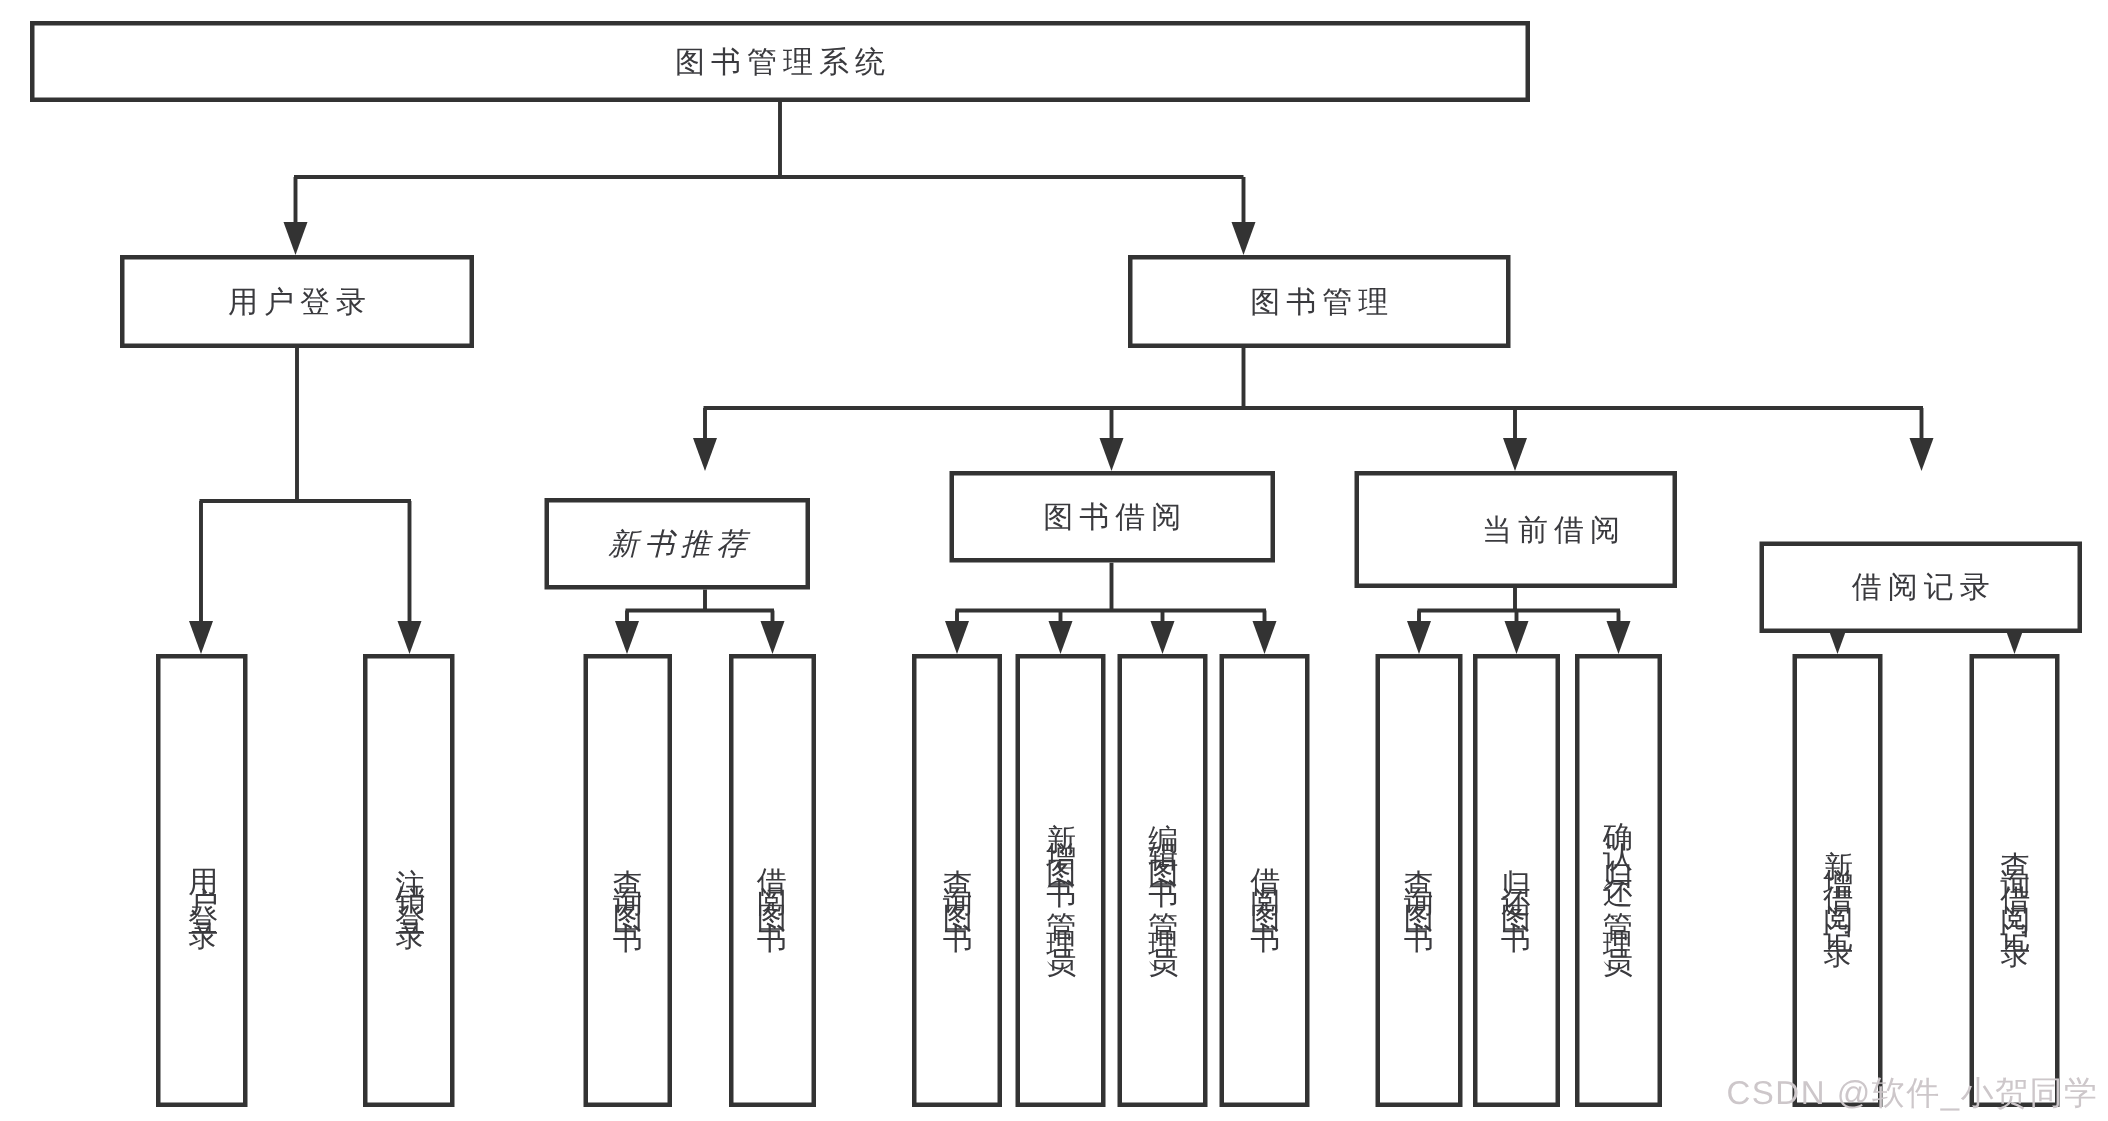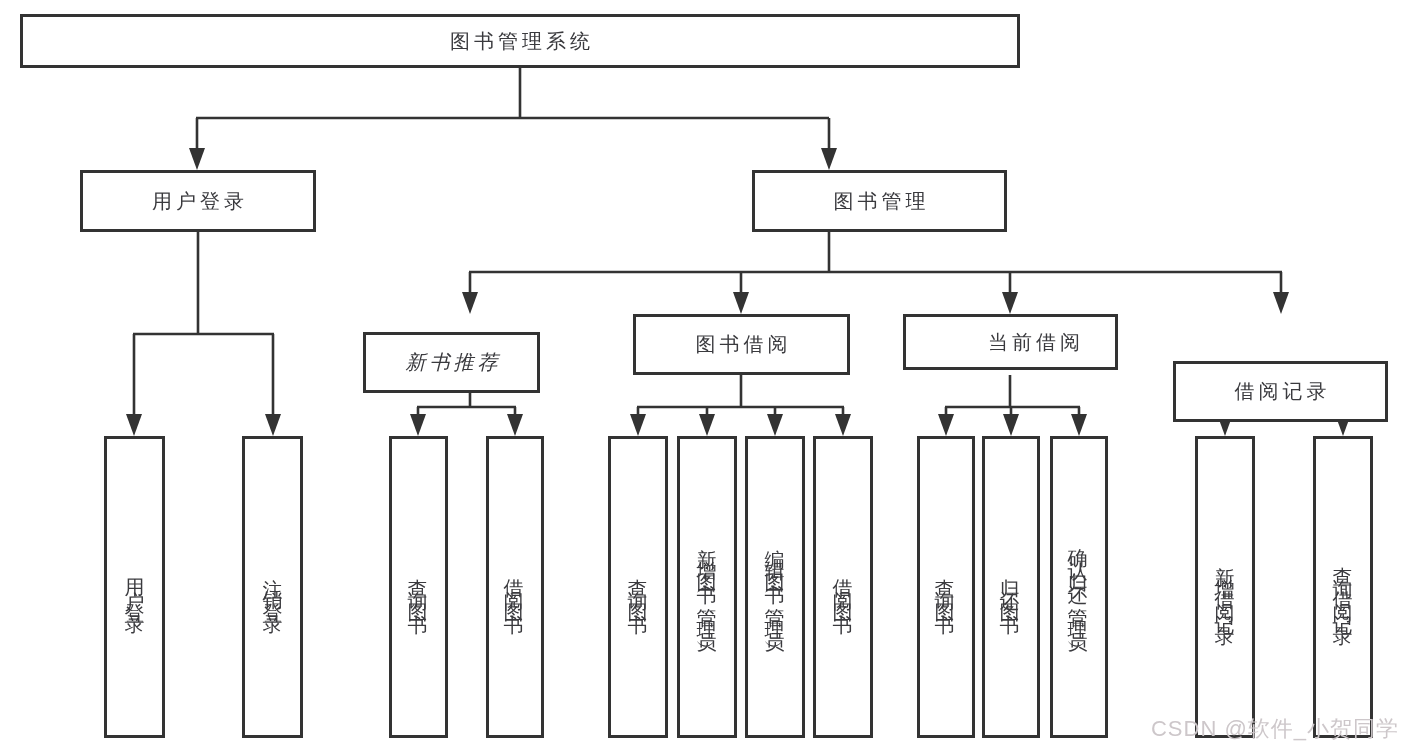--- a/index.html
+++ b/index.html
@@ -105,21 +105,21 @@
     </g>
   </svg>
 
   <div class="node h" style="left:20px; top:14px; width:1000px; height:54px;">图书管理系统</div>
 
   <div class="node h" style="left:80px; top:170px; width:236px; height:62px;">用户登录</div>
   <div class="node h" style="left:752px; top:170px; width:255px; height:62px;">图书管理</div>
 
   <div class="node h" style="left:363px; top:332px; width:177px; height:61px;font-style:italic;">新书推荐</div>
   <div class="node h" style="left:633px; top:314px; width:217px; height:61px;">图书借阅</div>
-  <div class="node h" style="left:903px; top:314px; width:215px; height:56px;padding-left:47px;">当前借阅</div>
+  <div class="node h" style="left:903px; top:314px; width:215px; height:78px;padding-left:47px;">当前借阅</div>
   <div class="node h" style="left:1173px; top:314px; width:215px; height:61px;margin-top:47px;">借阅记录</div>
 
   <div class="node v" style="left:104px; top:436px; width:61px; height:302px;">用户登录</div>
   <div class="node v" style="left:242px; top:436px; width:61px; height:302px;">注销登录</div>
 
   <div class="node v" style="left:389px; top:436px; width:59px; height:302px;">查询图书</div>
   <div class="node v" style="left:486px; top:436px; width:58px; height:302px;">借阅图书</div>
 
   <div class="node v" style="left:608px; top:436px; width:60px; height:302px;">查询图书</div>
   <div class="node v" style="left:677px; top:436px; width:60px; height:302px;">新增图书（管理员）</div>

